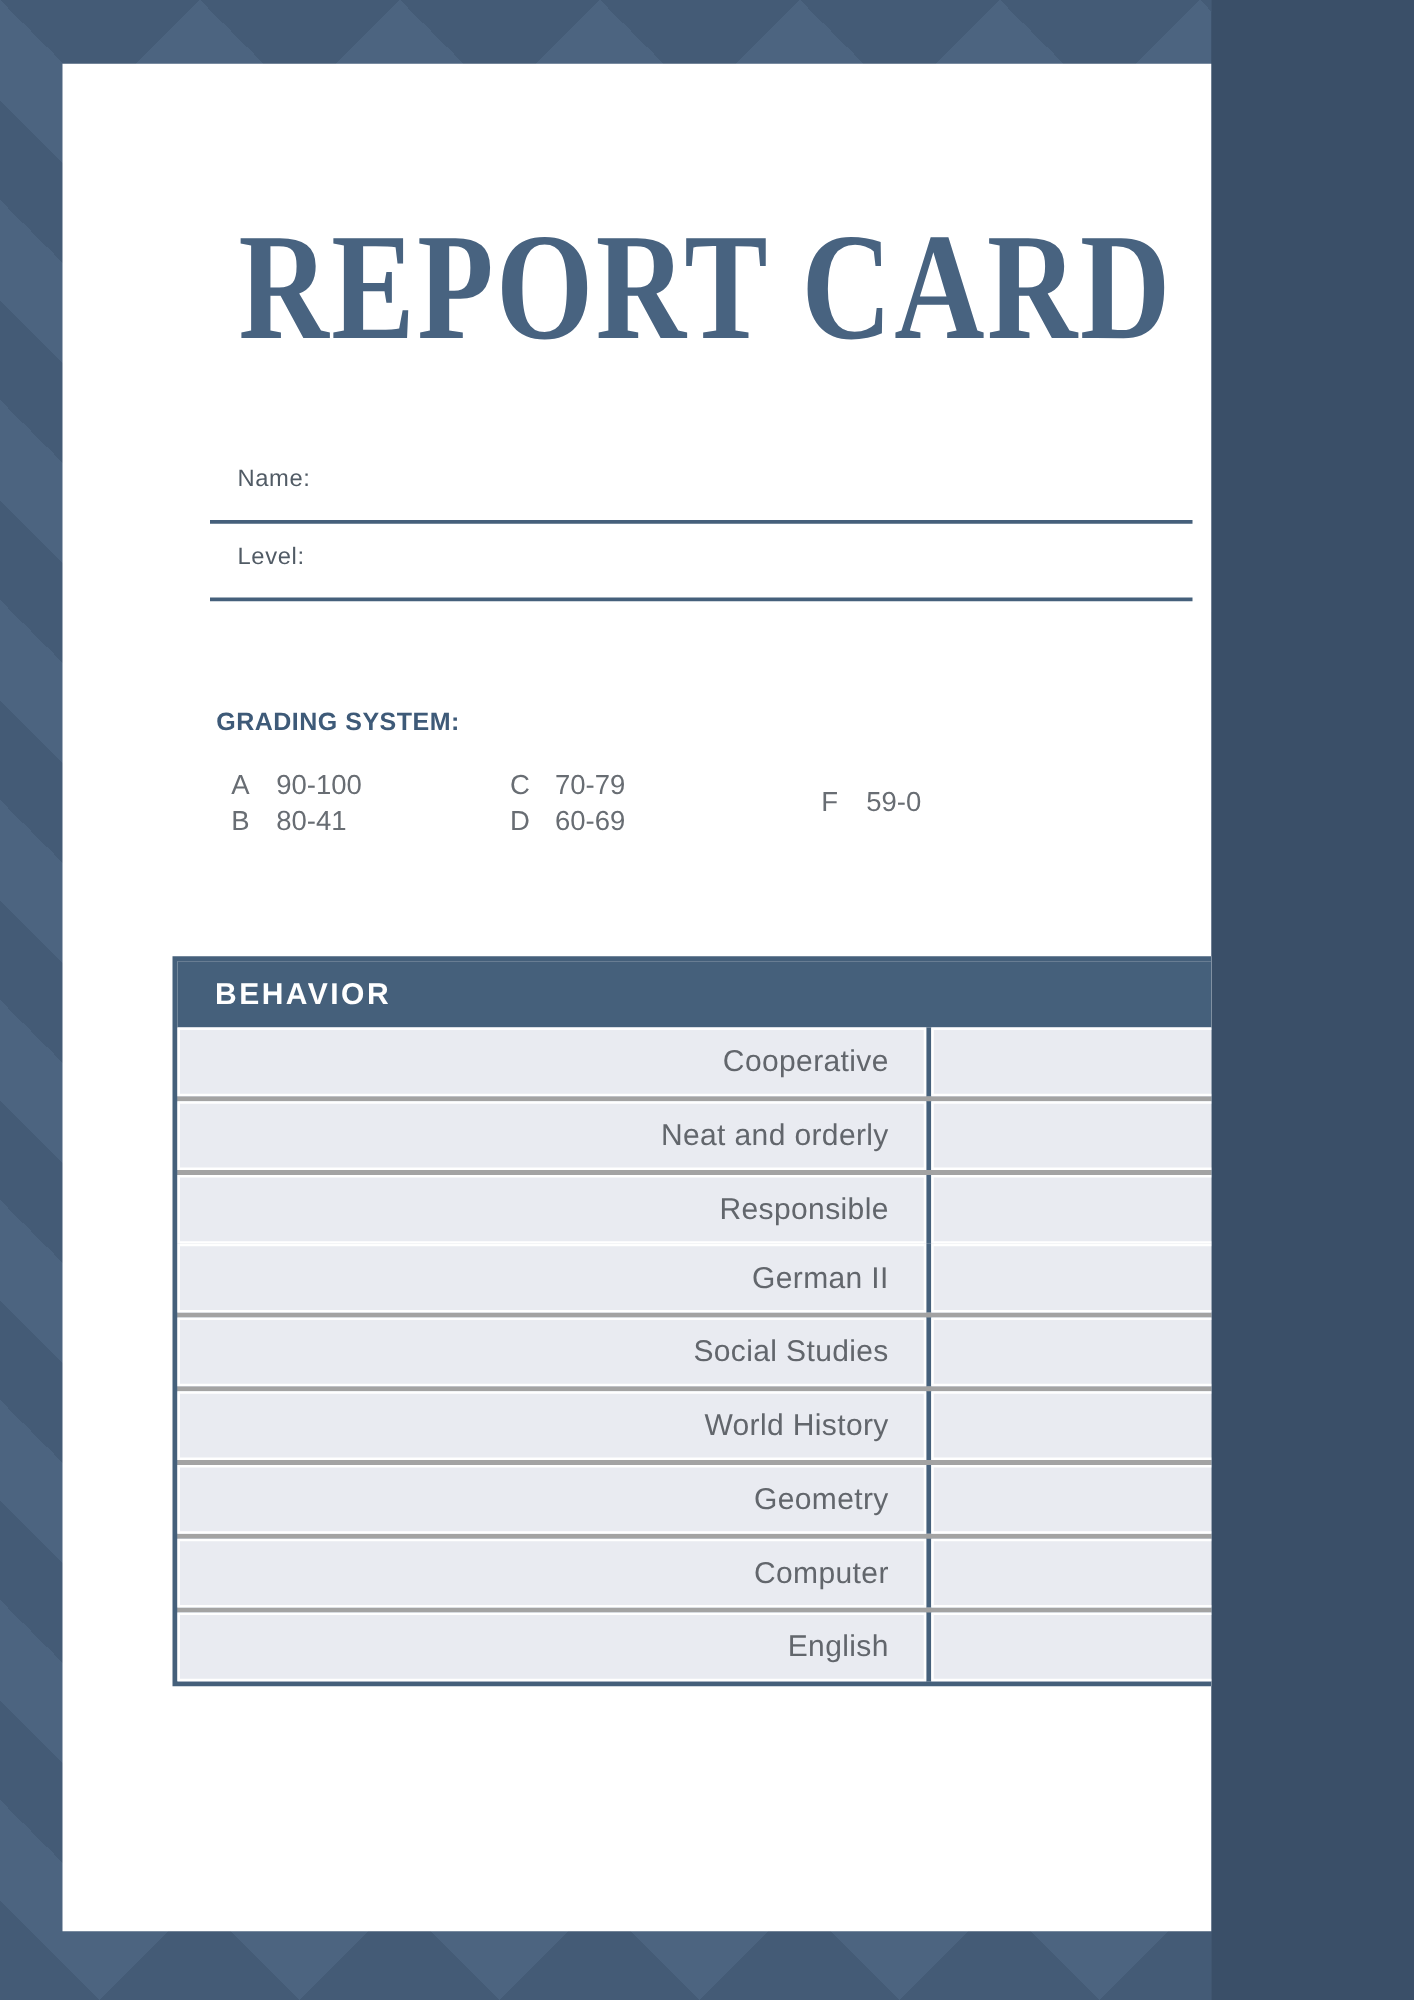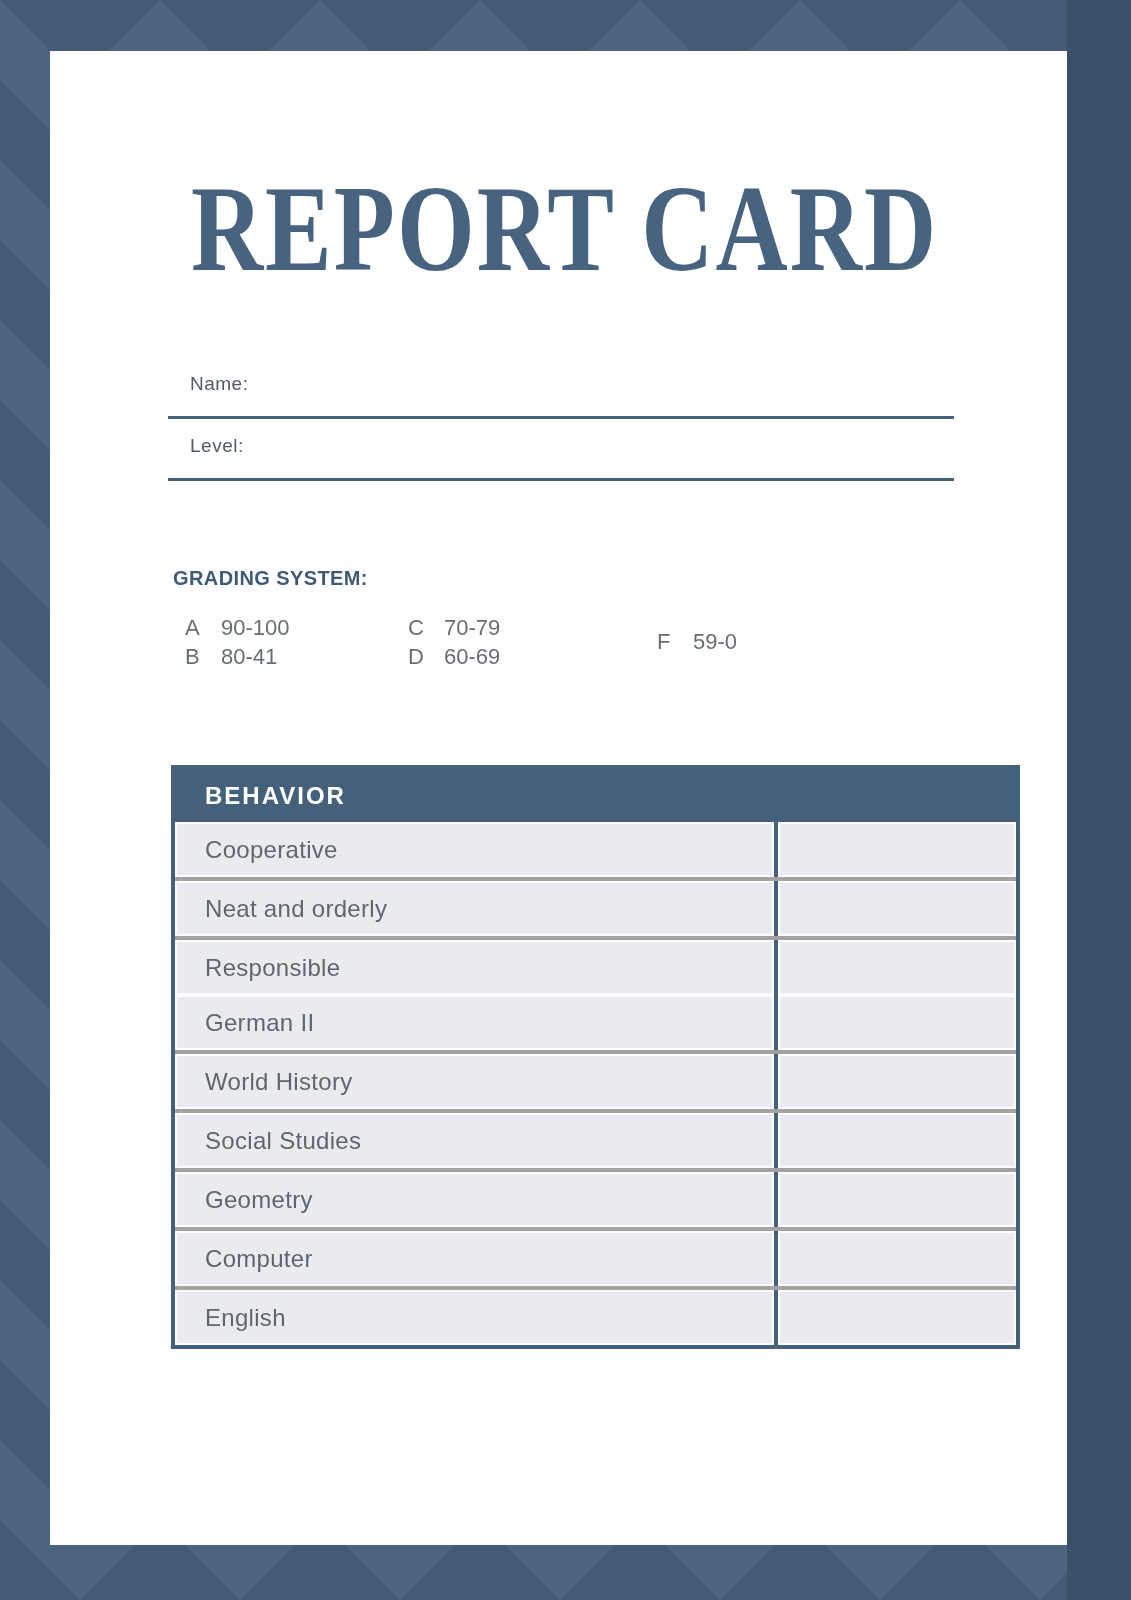--- a/index.html
+++ b/index.html
@@ -1,18 +1,18 @@
 <!DOCTYPE html>
 <html><head>
 <meta charset="utf-8">
 <style>
   * { margin:0; padding:0; box-sizing:border-box; }
   html,body { background:#3a4f68; }
   .page {
-    position:relative; width:1067px; height:1600px; overflow:hidden;
+    position:relative; width:969px; height:1600px; overflow:hidden;
     font-family:"Liberation Sans", sans-serif;
     background-color:#4C6480;
     background-image:
       linear-gradient(135deg, #445B76 25%, transparent 25%),
       linear-gradient(225deg, #445B76 25%, transparent 25%),
       linear-gradient(315deg, #445B76 25%, transparent 25%),
       linear-gradient(45deg, #445B76 25%, transparent 25%);
     background-position:-80px 0, -80px 0, 0 0, 0 0;
     background-size:160px 160px;
   }
@@ -38,30 +38,31 @@
     background:#45607B; cursor:text;
   }
   .grading-heading {
     position:absolute; left:123px; top:516px;
     font-size:20px; font-weight:bold; letter-spacing:0.4px; color:#3E5A78;
   }
   .grade-col { position:absolute; font-size:22px; color:#686D73; line-height:29px; }
   .grade-letter { display:inline-block; width:36px; }
   .report-table {
     position:absolute; left:88px; top:714px; width:849px;
-    border:4px solid #45607B; background:#ffffff;margin-left:33px;
+    border:4px solid #45607B; background:#ffffff;
   }
   .band {
     background:#45607B; color:#ffffff;
     font-size:24px; font-weight:bold; letter-spacing:2px;
     padding:13px 30px; line-height:27px;
   }
   .trow {
     display:grid; grid-template-columns:1fr 238px; column-gap:4px;
     background:#45607B;
+    text-align:right;
   }
   .trow.bt { border-top:4px solid #a3a3a3; }
   .tcell {
     background:#E9EBF1; border:2px solid #ffffff;
     padding:12px 28px; font-size:24px; line-height:27px;
     color:#62666C; letter-spacing:0.3px;
   }
   .tcell.grade { padding:12px 10px; cursor:text; }
 </style>
 </head>
@@ -108,25 +109,25 @@
         <div class="tcell">Responsible</div>
         <div class="tcell grade"></div>
       </div>
 
 
       <div class="trow">
         <div class="tcell">German II</div>
         <div class="tcell grade"></div>
       </div>
       <div class="trow bt">
-        <div class="tcell">World History</div>
+        <div class="tcell">Social Studies</div>
         <div class="tcell grade"></div>
       </div>
       <div class="trow bt">
-        <div class="tcell">Social Studies</div>
+        <div class="tcell">World History</div>
         <div class="tcell grade"></div>
       </div>
       <div class="trow bt">
         <div class="tcell">Geometry</div>
         <div class="tcell grade"></div>
       </div>
       <div class="trow bt">
         <div class="tcell">Computer</div>
         <div class="tcell grade"></div>
       </div>

